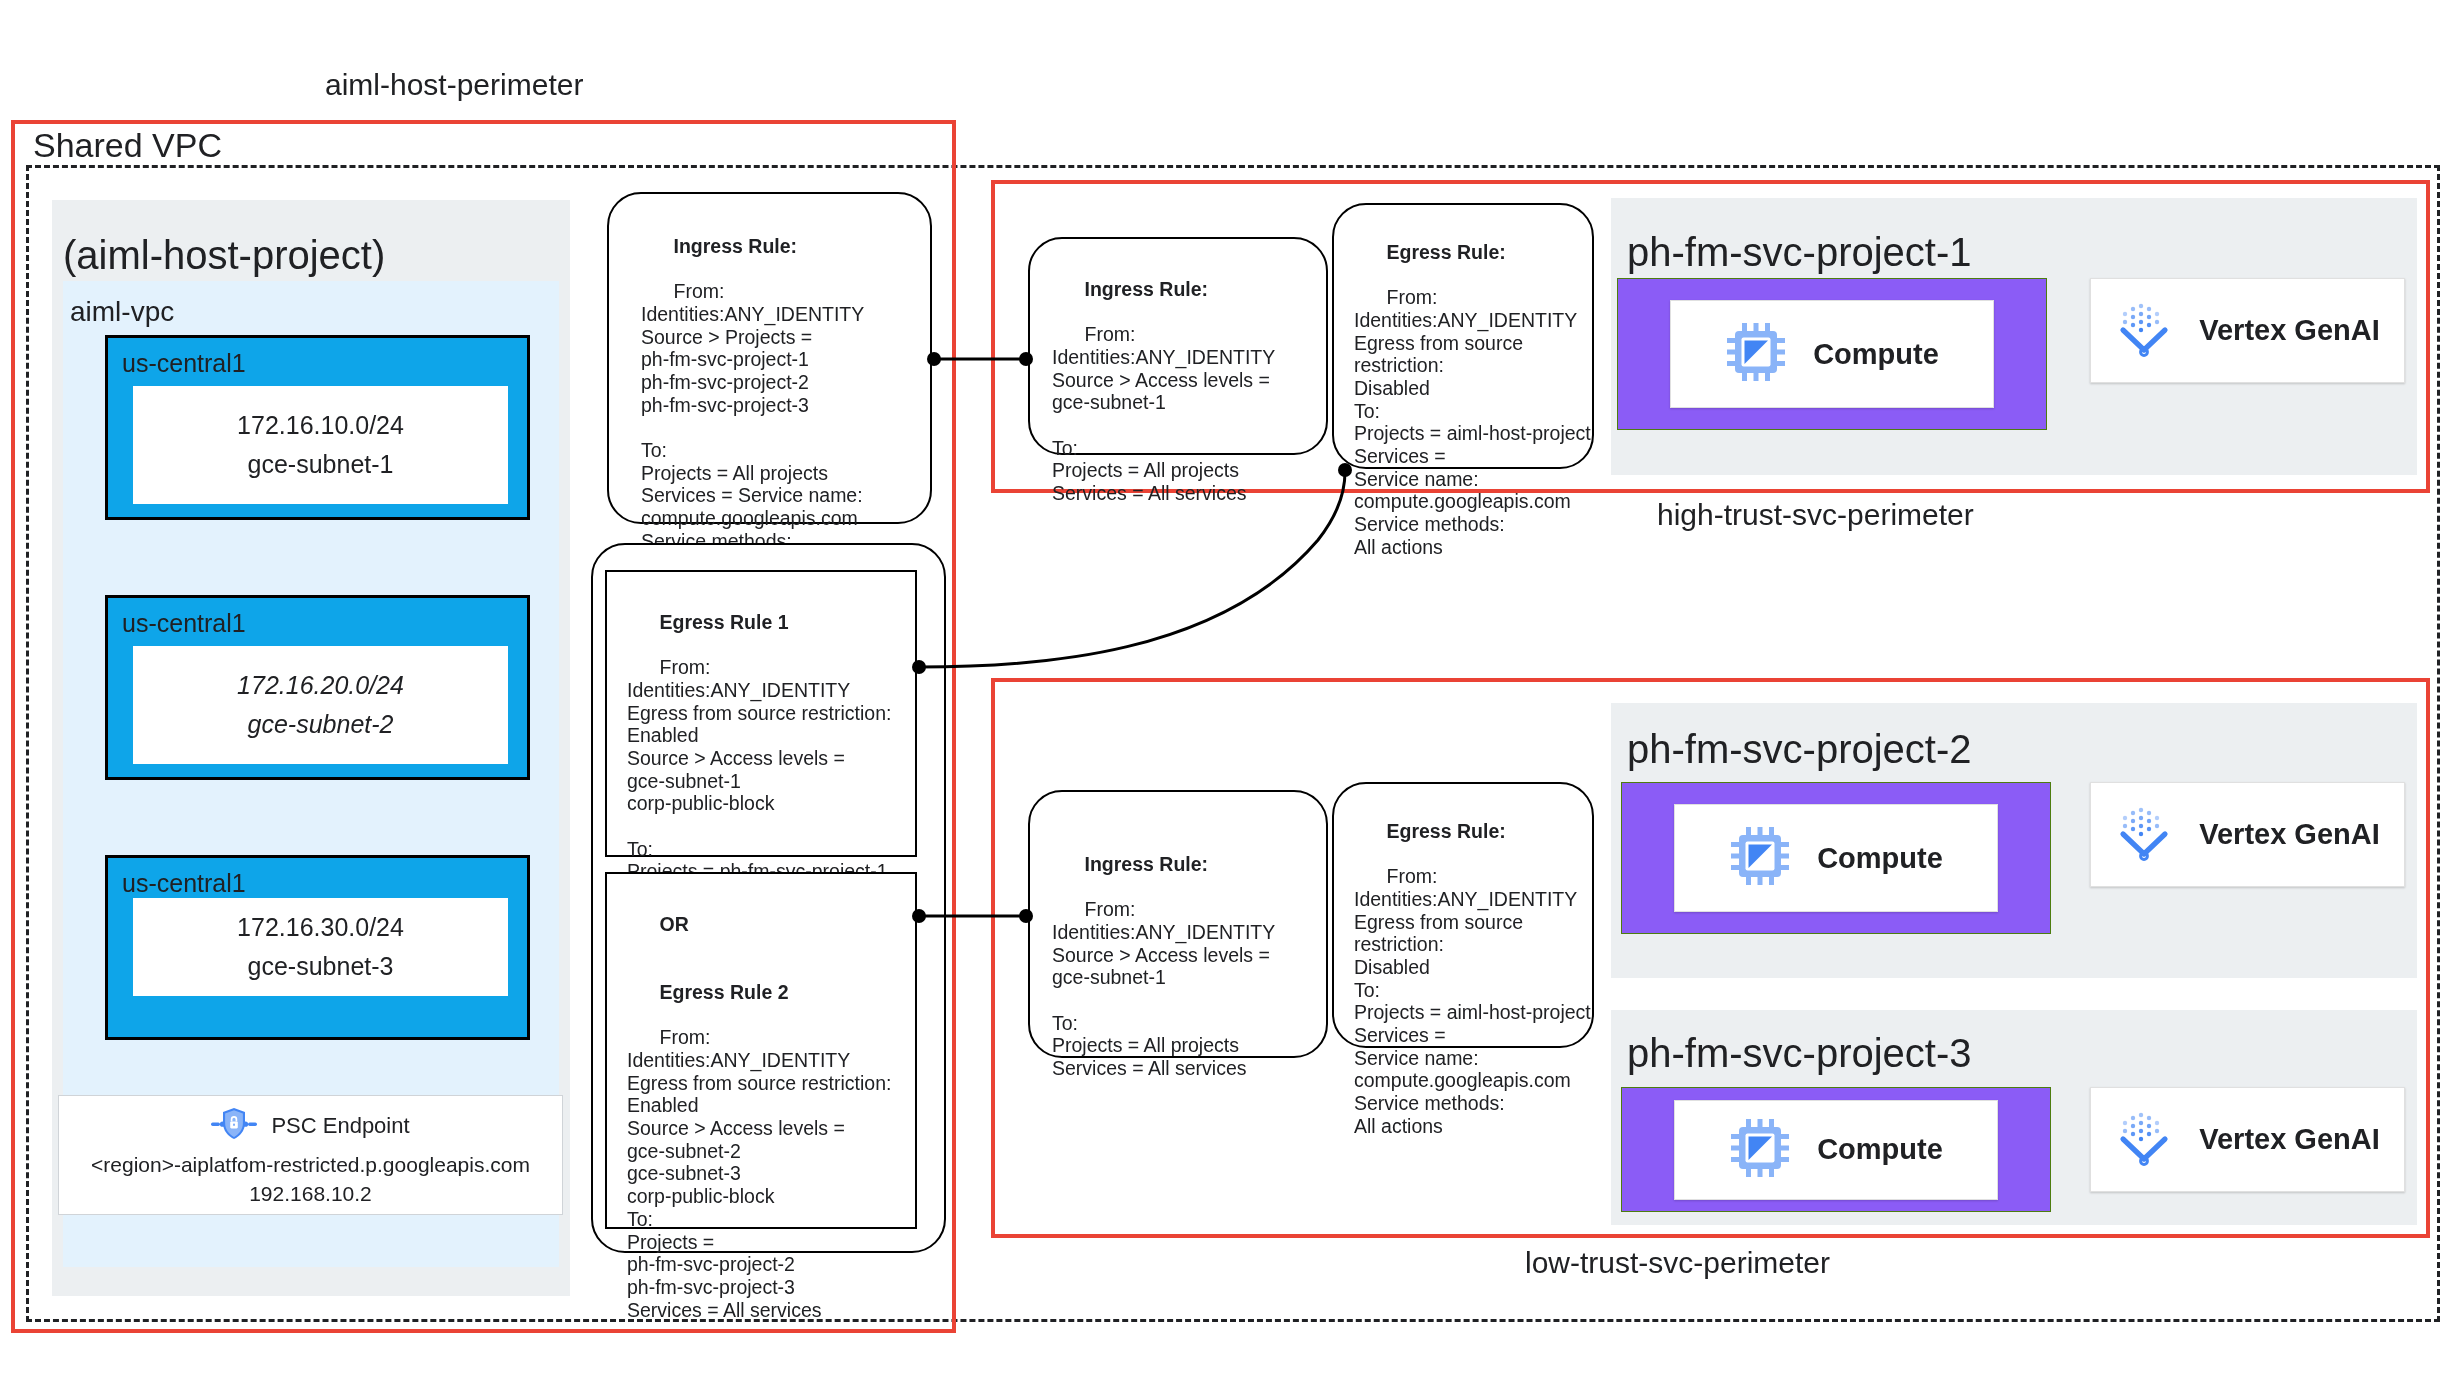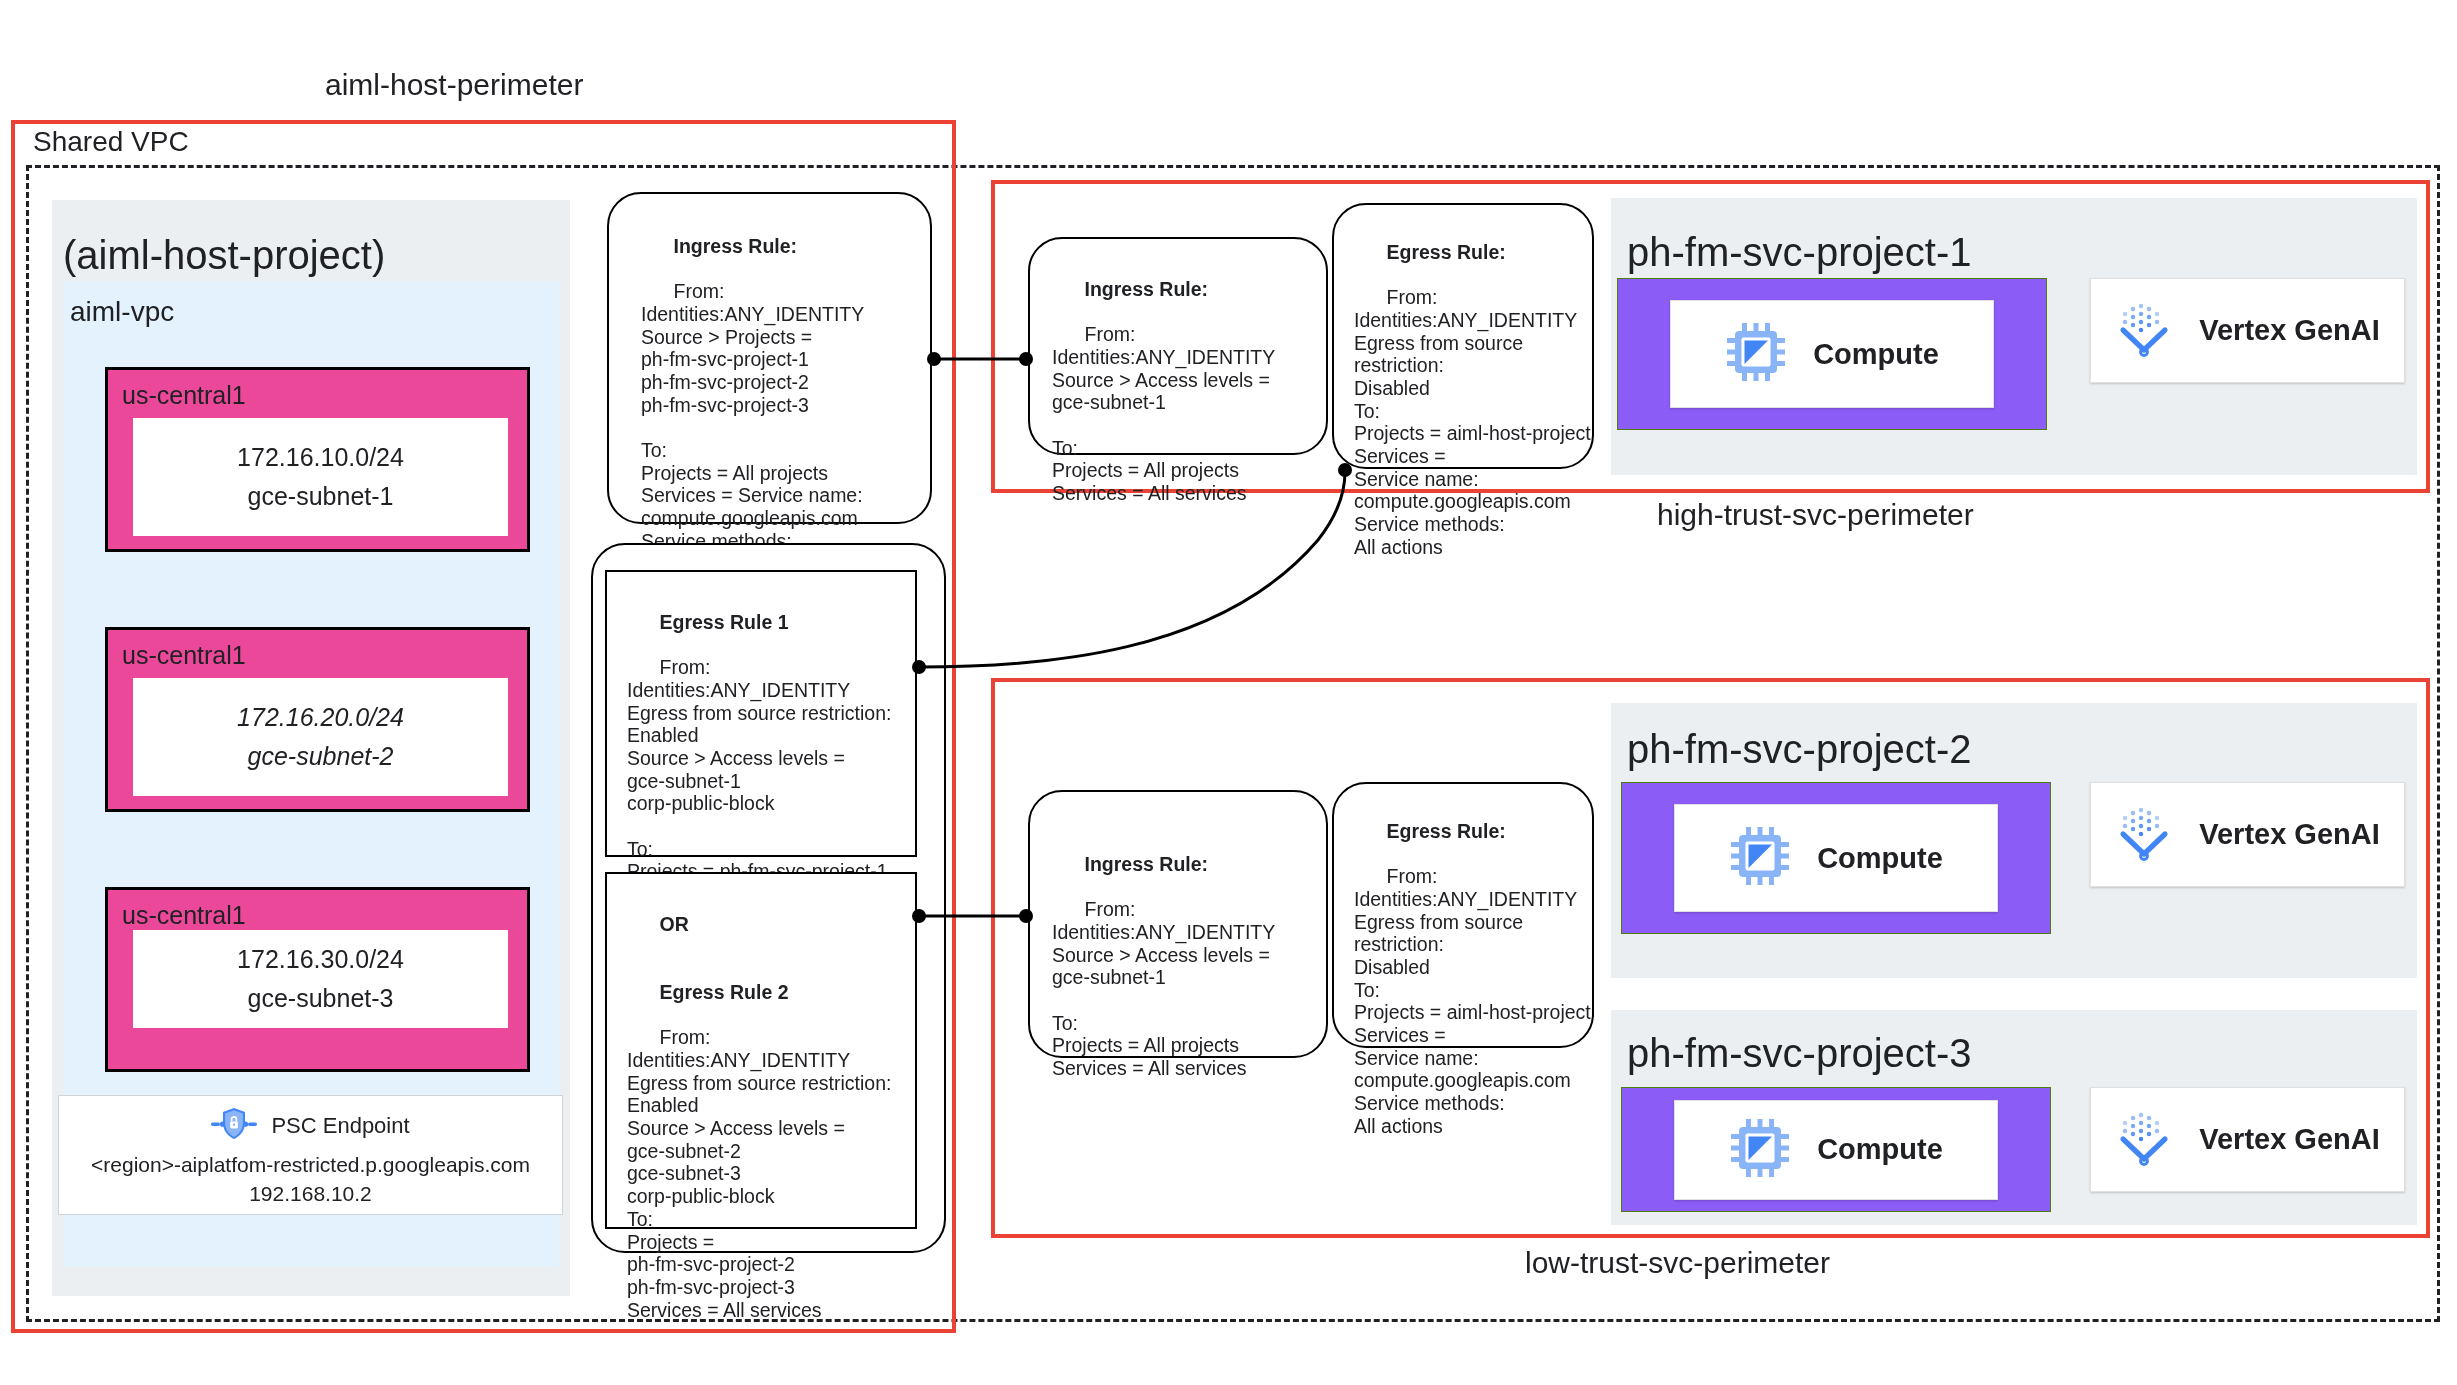--- a/index.html
+++ b/index.html
@@ -18,21 +18,21 @@
 
   
   .project-panel{background:#eceff1;}
   .project-title{font-size:40px;color:#202124;white-space:nowrap;line-height:1;}
 
   
   .vpc-panel{background:#e3f2fd;}
   .vpc-title{font-size:28px;color:#202124;line-height:1;}
 
   
-  .region-box{border:3px solid #000;background:#ec4899;margin-top:32px;}
+  .region-box{border:3px solid #000;background:#0ea5e9;}
   .region-title{font-size:25px;color:#202124;line-height:1;}
   .subnet-inner{background:#fff;display:flex;flex-direction:column;align-items:center;justify-content:center;gap:14px;}
   .subnet-line{font-size:25px;color:#202124;line-height:1;}
 
   
   .psc-box{background:#fff;border:1px solid #d0d4d8;display:flex;flex-direction:column;
            align-items:center;justify-content:center;gap:8px;}
   .psc-row{display:flex;align-items:center;gap:14px;}
   .psc-label{font-size:22px;color:#202124;line-height:1;}
   .psc-sub{font-size:21px;color:#202124;line-height:1;}
@@ -59,21 +59,21 @@
 
 <div id="stage">
 
   <div class="abs perim-label" style="left:325px;top:70px;">aiml-host-perimeter</div>
   <div class="abs perim-label" style="left:1657px;top:500px;">high-trust-svc-perimeter</div>
   <div class="abs perim-label" style="left:1525px;top:1248px;">low-trust-svc-perimeter</div>
 
   <div class="abs dashed-box" style="left:26px;top:165px;width:2414px;height:1157px;"></div>
 
   <div class="abs red-perim" style="left:11px;top:120px;width:945px;height:1213px;"></div>
-  <div class="abs" style="left:33px;top:126px;font-size:28px;color:#202124;">Shared VPC</div>
+  <div class="abs" style="left:33px;top:126px;font-size:34px;color:#202124;">Shared VPC</div>
 
   <div class="abs project-panel" style="left:52px;top:200px;width:518px;height:1096px;"></div>
   <div class="abs project-title" style="left:63px;top:235px;">(aiml-host-project)</div>
 
   <div class="abs vpc-panel" style="left:63px;top:281px;width:496px;height:986px;"></div>
   <div class="abs vpc-title" style="left:70px;top:298px;">aiml-vpc</div>
 
   <div class="abs region-box" style="left:105px;top:335px;width:425px;height:185px;">
     <div class="region-title" style="margin:13px 0 0 14px;">us-central1</div>
     <div class="subnet-inner" style="position:absolute;left:25px;top:48px;width:375px;height:118px;">

